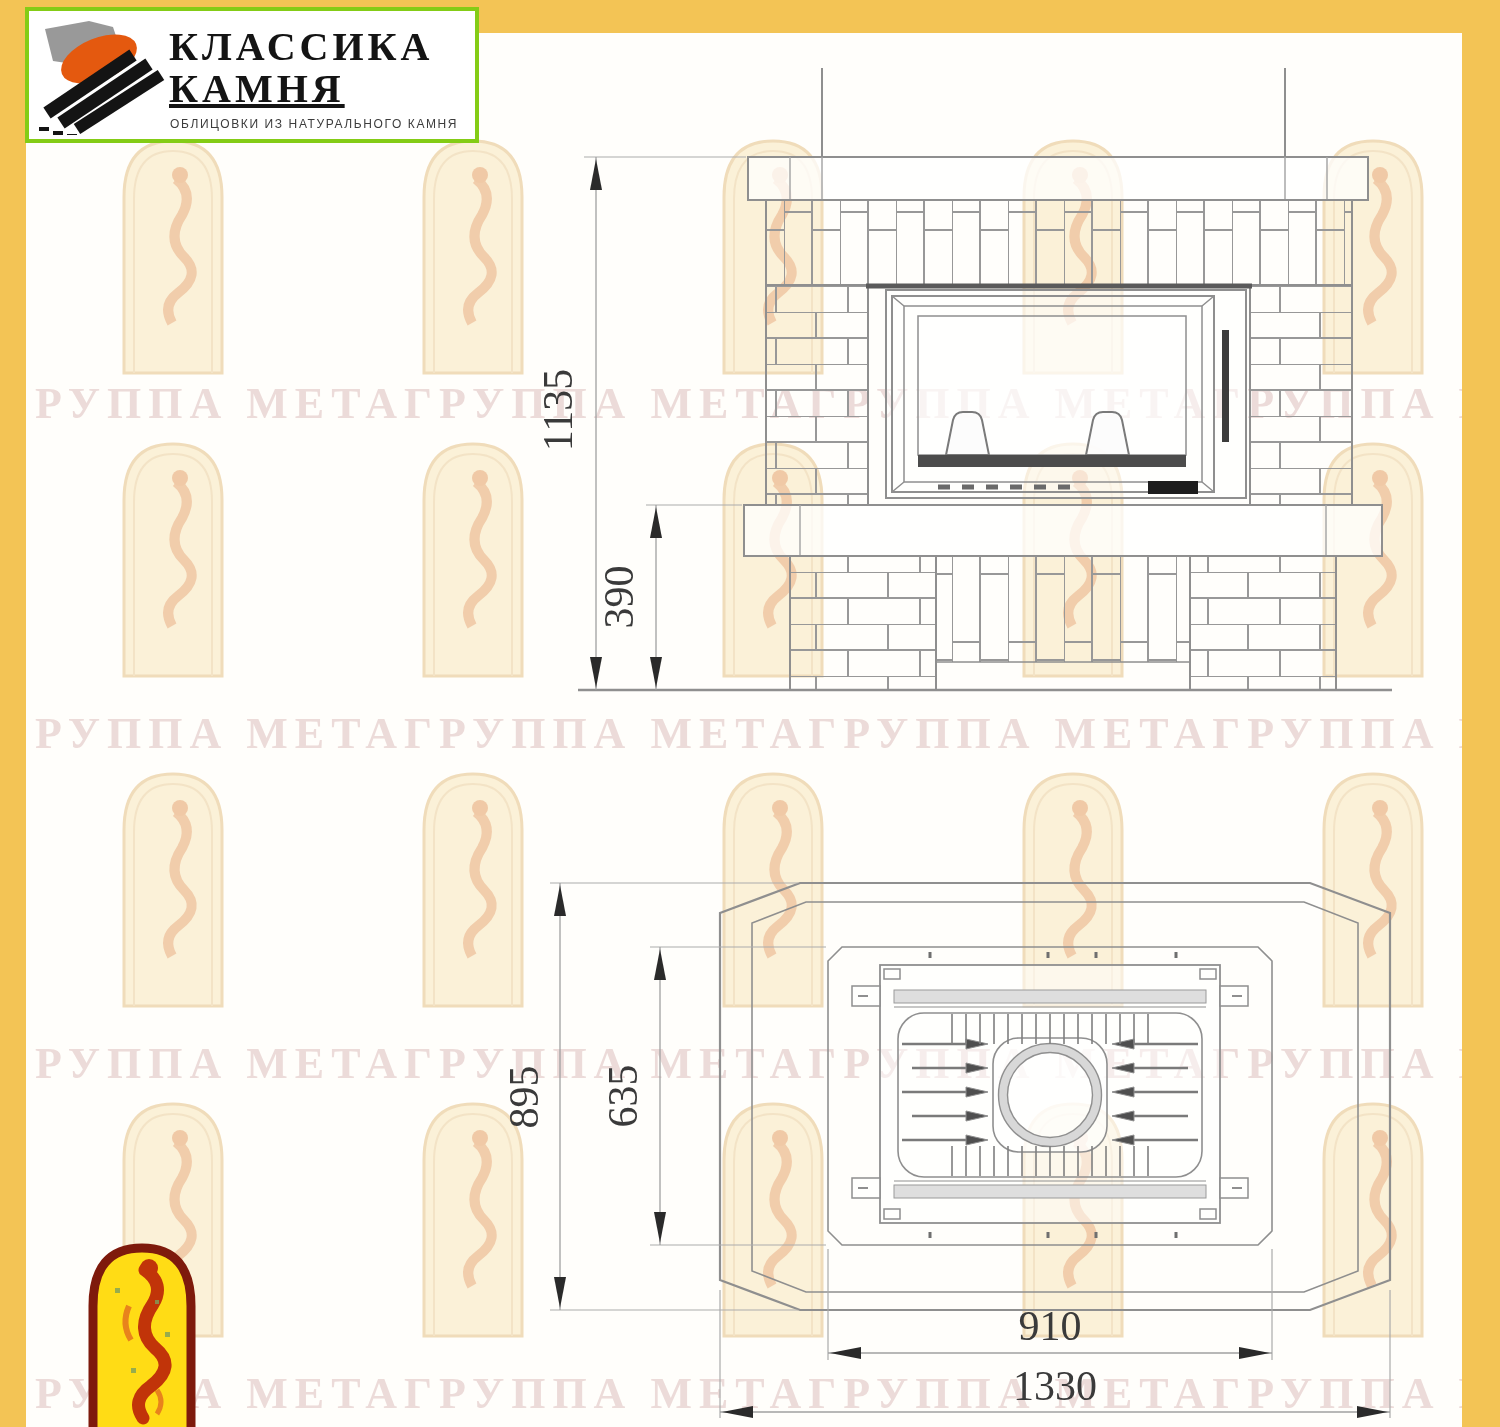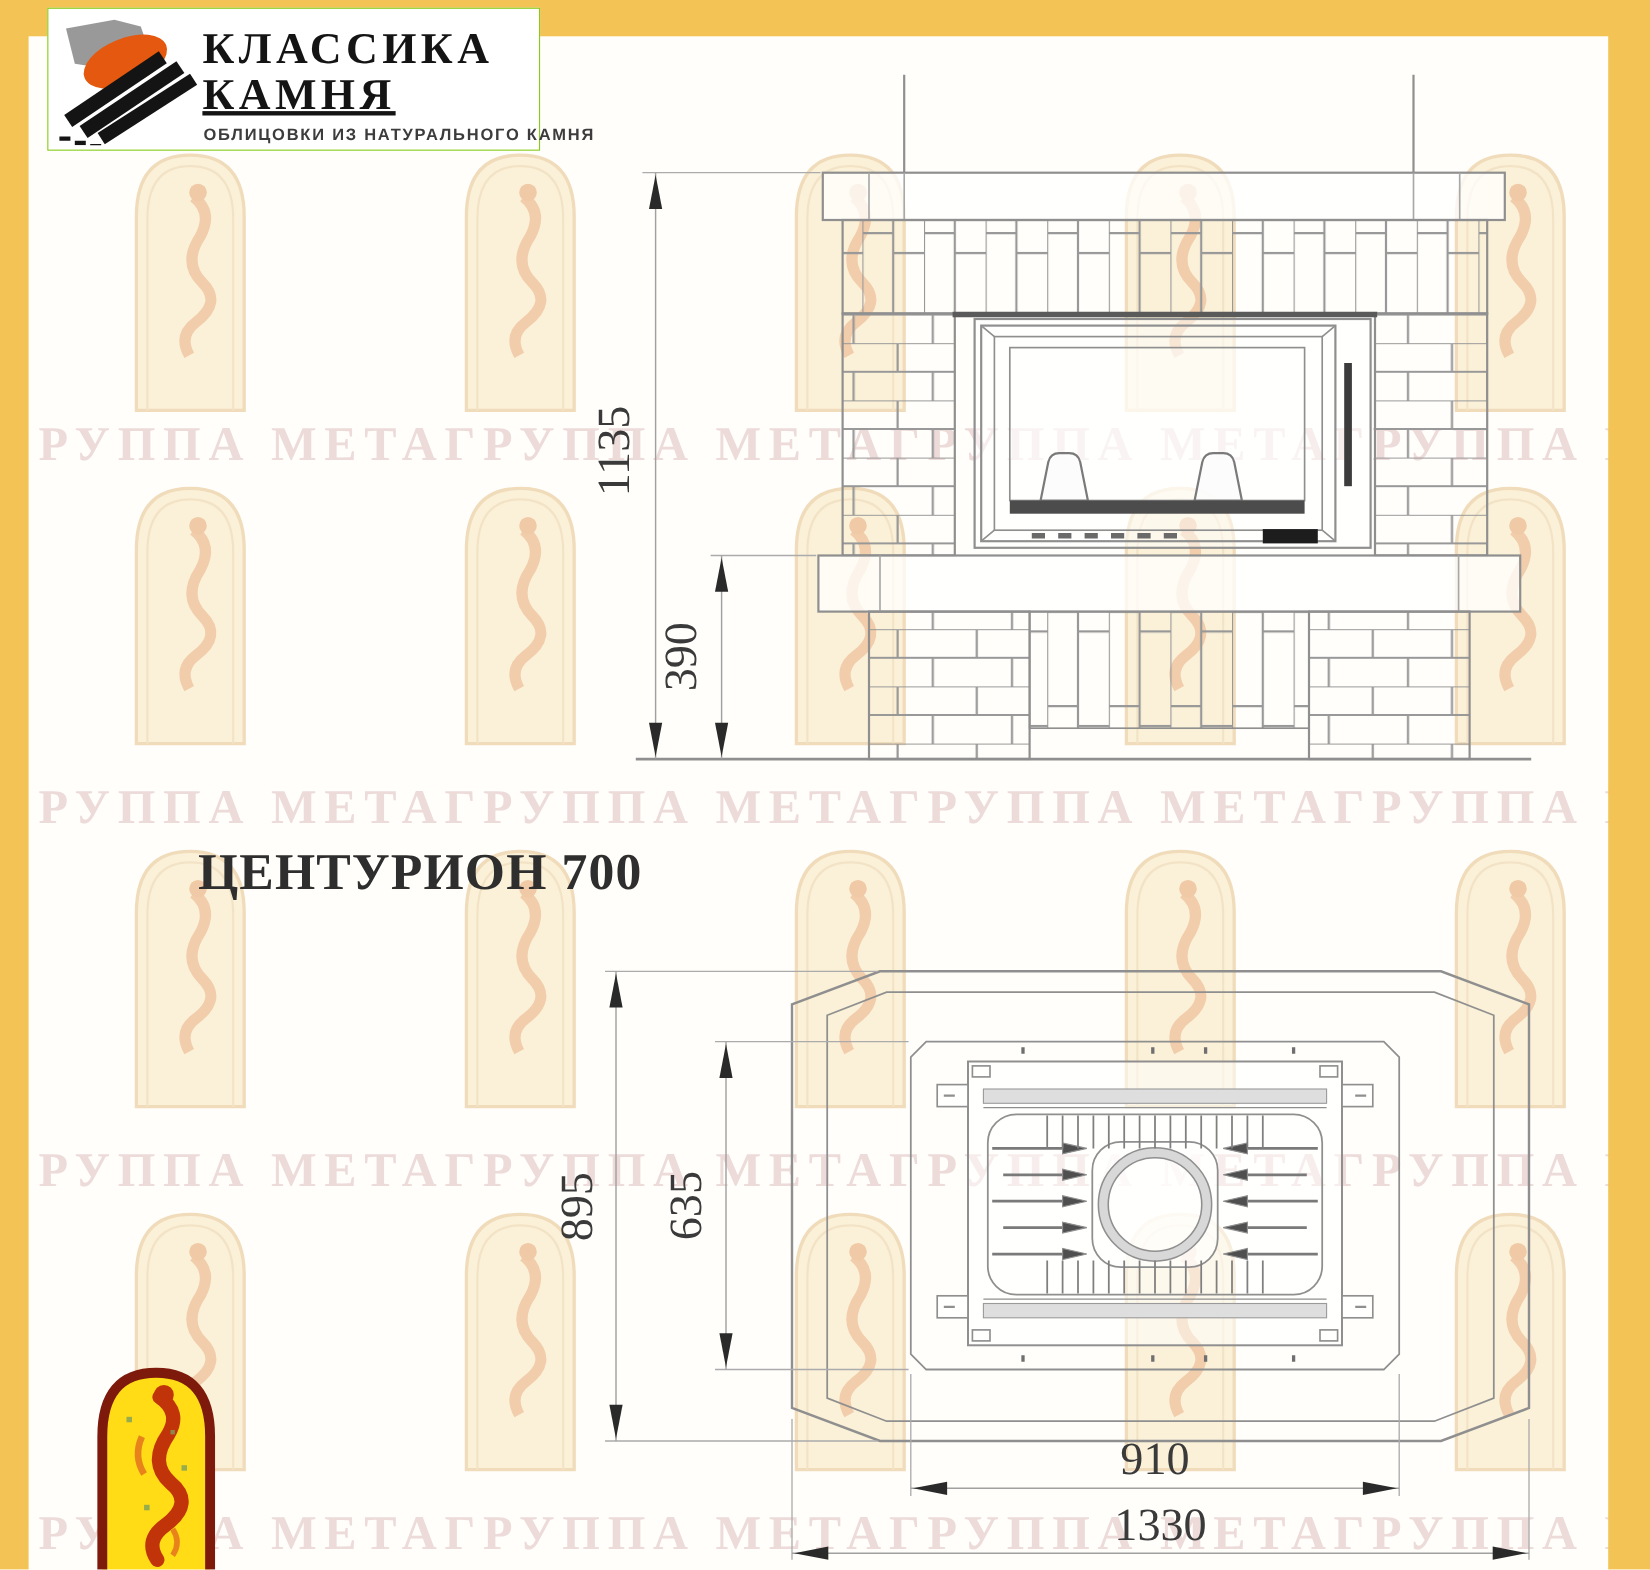--- a/index.html
+++ b/index.html
@@ -13,28 +13,28 @@
   
   #bg-svg{position:absolute;left:0;top:0;z-index:1;}
   .wm-text{position:absolute;left:0;width:100%;text-align:center;white-space:nowrap;
            font-family:"Liberation Serif",serif;font-weight:bold;font-size:44px;
            letter-spacing:7px;color:rgba(199,152,152,0.34);z-index:2;}
   
   #drawing{position:absolute;left:0;top:0;z-index:10;}
   .dim-text{font-family:"Liberation Serif",serif;font-size:42px;fill:#3a3a3a;}
   
   #logo-box{position:absolute;left:25px;top:7px;width:446px;height:128px;background:#ffffff;
-            border:1px solid #84cc16;z-index:50;margin-left:18px;}
+            border:4px solid #84cc16;z-index:50;}
   #logo-graphic{position:absolute;left:4px;top:4px;}
   .brand-line{position:absolute;left:140px;font-family:"Liberation Serif",serif;font-weight:bold;
               font-size:40px;letter-spacing:4px;color:#141414;line-height:1;}
   #brand-line1{top:16px;}
   #brand-line2{top:58px;text-decoration:underline;}
   #brand-tagline{position:absolute;left:141px;top:106px;font-family:"Liberation Sans",sans-serif;
-                 font-weight:bold;font-size:15px;letter-spacing:1.6px;color:#3c3c3c;white-space:nowrap;}
+                 font-weight:normal;font-size:12px;letter-spacing:1.6px;color:#3c3c3c;white-space:nowrap;}
   
   #model-title{position:absolute;left:180px;top:766px;font-family:"Liberation Serif",serif;
                font-weight:bold;font-size:47px;letter-spacing:1px;color:#2e2e2e;z-index:20;white-space:nowrap;}
   
   #emblem{position:absolute;left:85px;top:1240px;z-index:30;}
 </style>
 </head>
 <body>
 
 <div id="page">
@@ -199,21 +199,20 @@
     </g>
     <g>
       <path d="M720 1290 V1418 M1390 1290 V1418" stroke="#ababab" stroke-width="1.2" fill="none"></path>
       <path d="M720 1412 H1390" stroke="#a0a0a0" stroke-width="1.3" fill="none"></path>
       <polygon points="722,1412 753,1406 753,1418" fill="#2a2a2a"></polygon>
       <polygon points="1388,1412 1357,1406 1357,1418" fill="#2a2a2a"></polygon>
       <text class="dim-text" x="1055" y="1400" text-anchor="middle">1330</text>
     </g>
   </svg>
 
-  <div id="model-title">ЦЕНТУРИОН 700</div>
 
   <div id="logo-box">
     <svg id="logo-graphic" width="134" height="120" viewBox="0 0 134 120">
       <path d="M12 14 L56 6 L80 12 L88 36 L60 52 L20 46 Z" fill="#8E8E8E" opacity="0.9"></path>
       <ellipse cx="66" cy="44" rx="40" ry="21" transform="rotate(-22 66 44)" fill="#E4590F"></ellipse>
       <path d="M14 98 L100 40" stroke="#141414" stroke-width="13" fill="none"></path>
       <path d="M28 108 L116 49" stroke="#141414" stroke-width="13" fill="none"></path>
       <path d="M44 114 L128 60" stroke="#141414" stroke-width="12" fill="none"></path>
       <path d="M6 114 h10 M20 118 h10 M34 121 h10" stroke="#141414" stroke-width="4" fill="none"></path>
     </svg>

